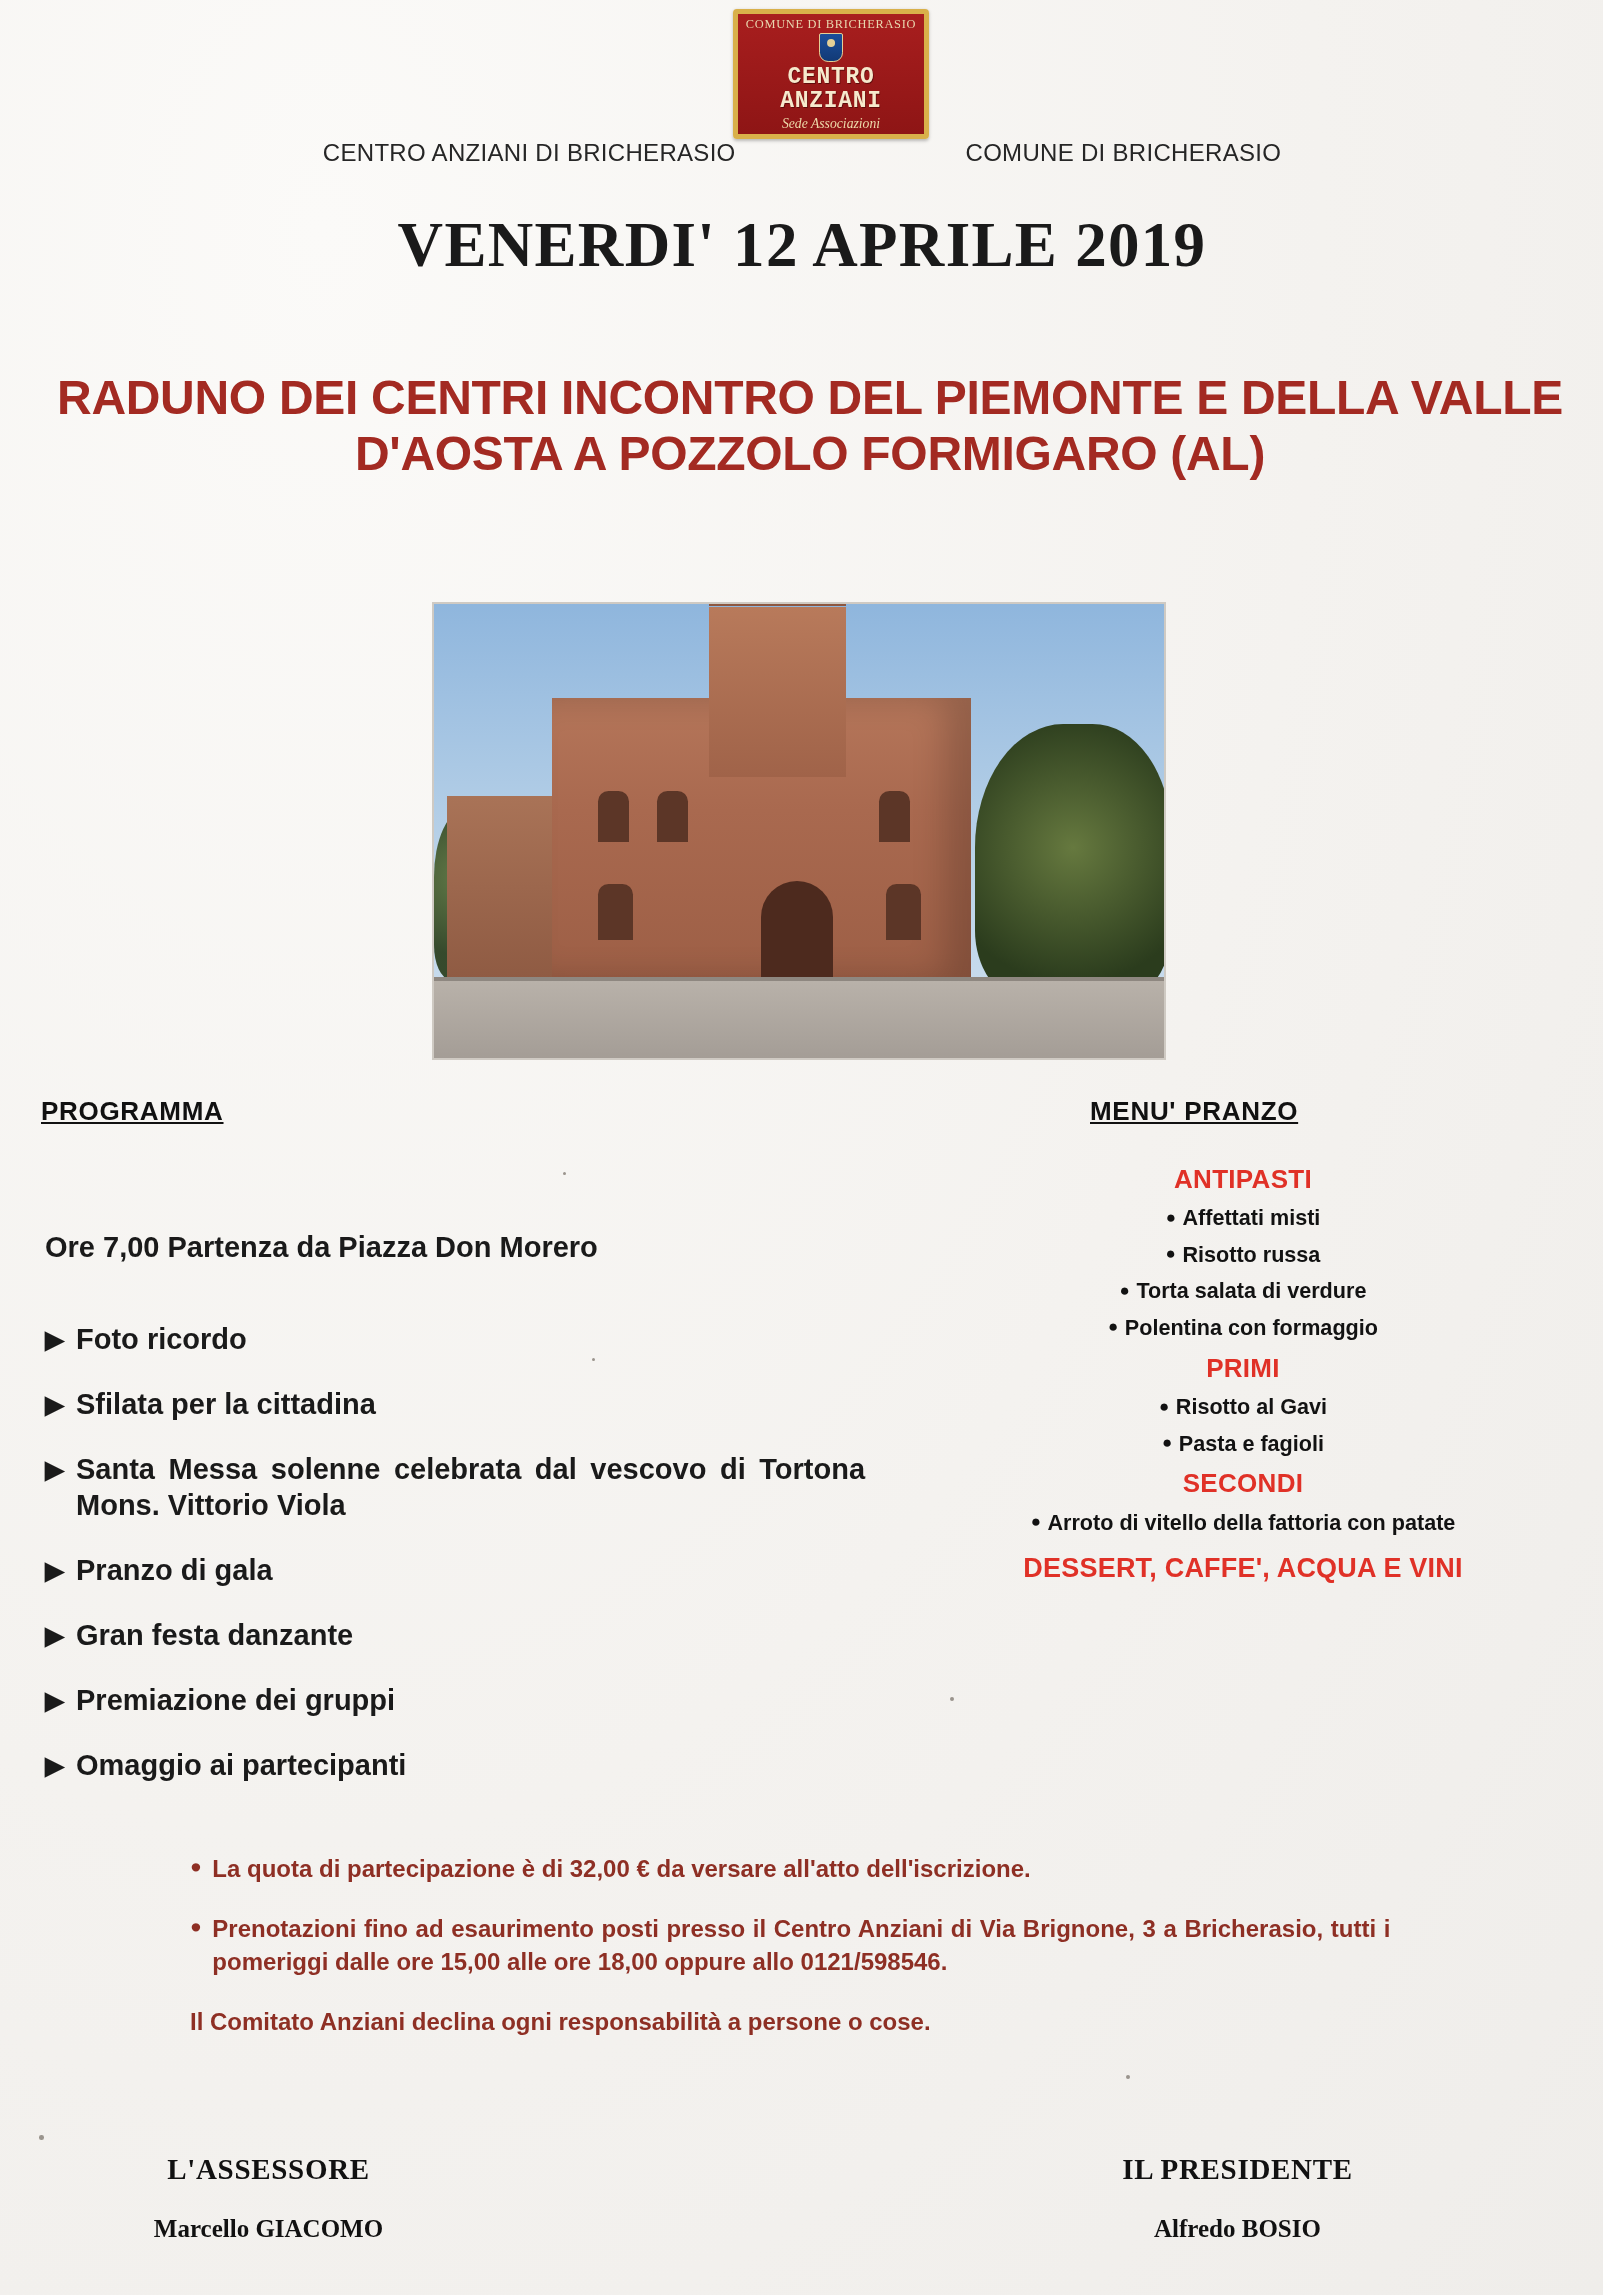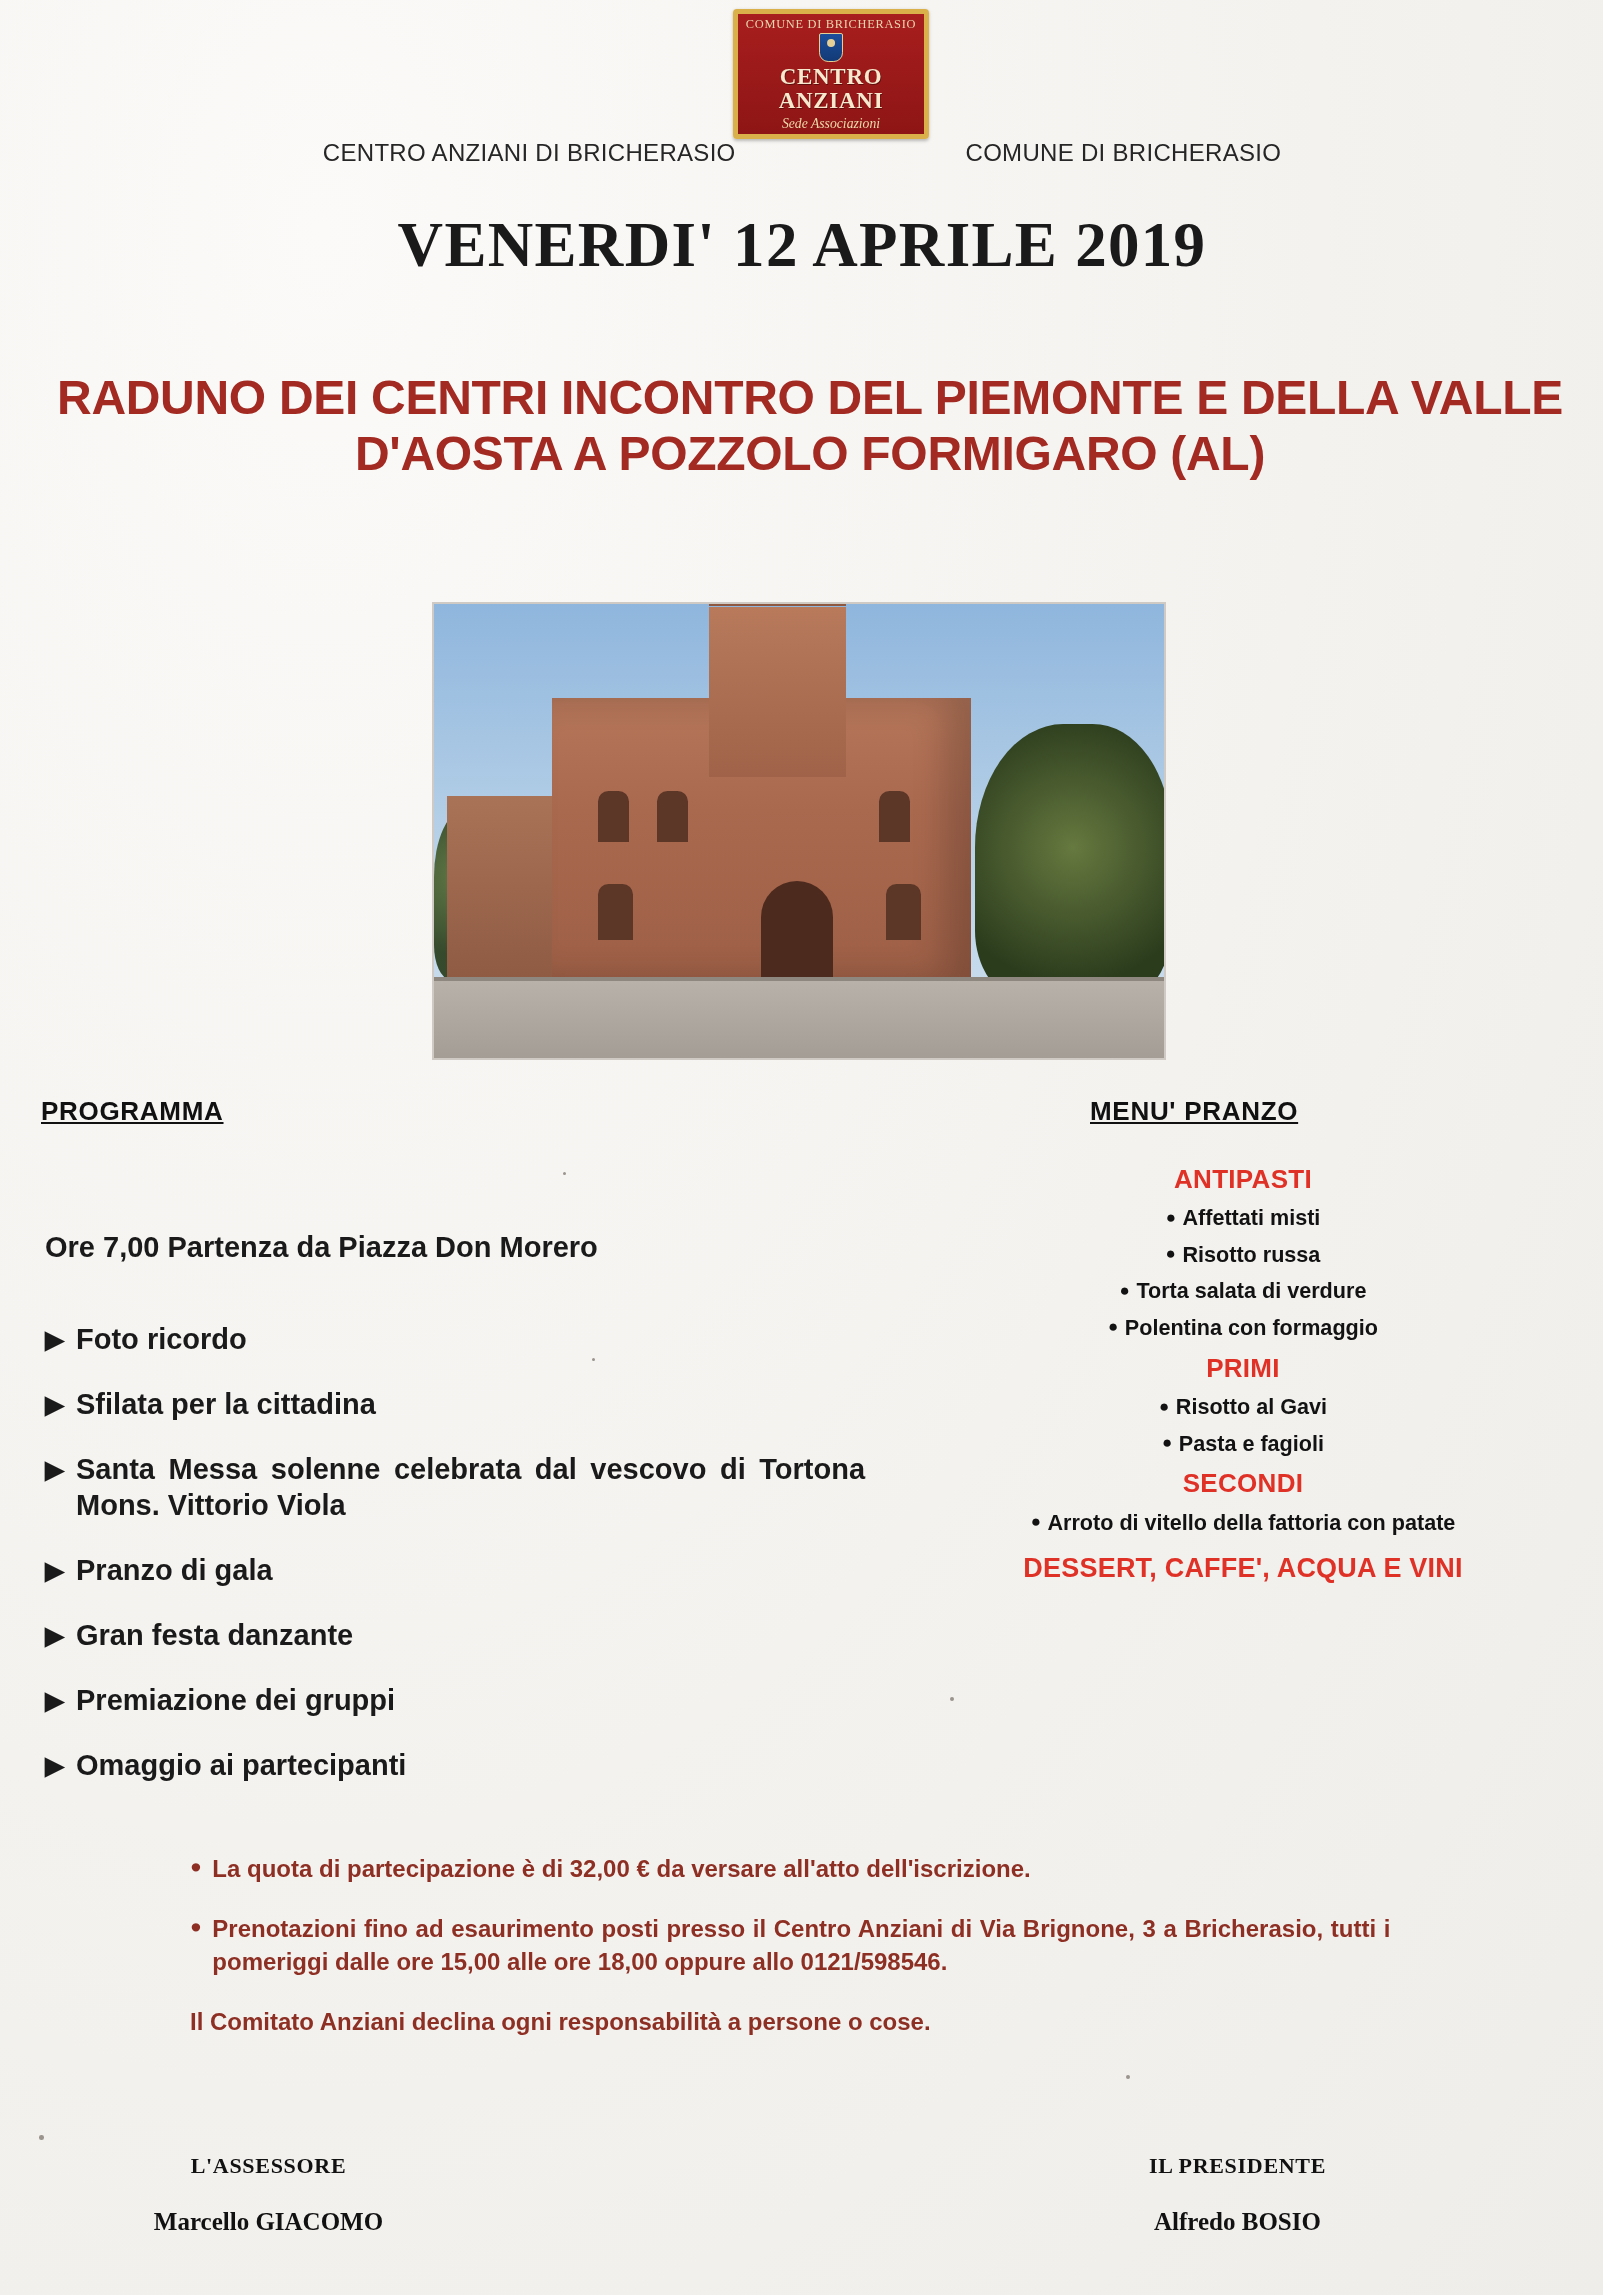--- a/index.html
+++ b/index.html
@@ -61,21 +61,21 @@
     position: absolute;
     left: 50%;
     top: 5.2px;
     transform: translateX(-50%);
     width: 7.9px;
     height: 7.9px;
     background: #e4cf96;
     border-radius: 50%;
   }
   .logo .logo-main {
-    font-family: Liberation Serif, serif;
+    font-family: Liberation Mono, monospace;
     font-weight: bold;
     font-size: 23px;
     letter-spacing: 0.7px;
     color: #f6e9cd;
     text-shadow: 0.7px 0.7px 0 #5e0c0c;
     line-height: 1.05;
   }
   .logo .logo-sub {
     font-family: "Liberation Serif", serif;
     font-style: italic;
@@ -344,21 +344,21 @@
     margin-top: 16px;
   }
   
   .sig {
     position: absolute;
     font-family: "Liberation Serif", serif;
     font-weight: bold;
     color: #111;
     text-align: center;
   }
-  .sig .role { font-size: 22px; letter-spacing: 0.7px; }
+  .sig .role { font-size: 29px; letter-spacing: 0.7px; }
   .sig .name { font-size: 25px; margin-top: 29px; }
   .sig-left { left: 118px; top: 2153px; width: 301px; }
   .sig-right { left: 1087px; top: 2153px; width: 301px; text-align: center; }
   .speck {
     position: absolute;
     background: #9a948d;
     border-radius: 50%;
   }
 </style>
 </head>

